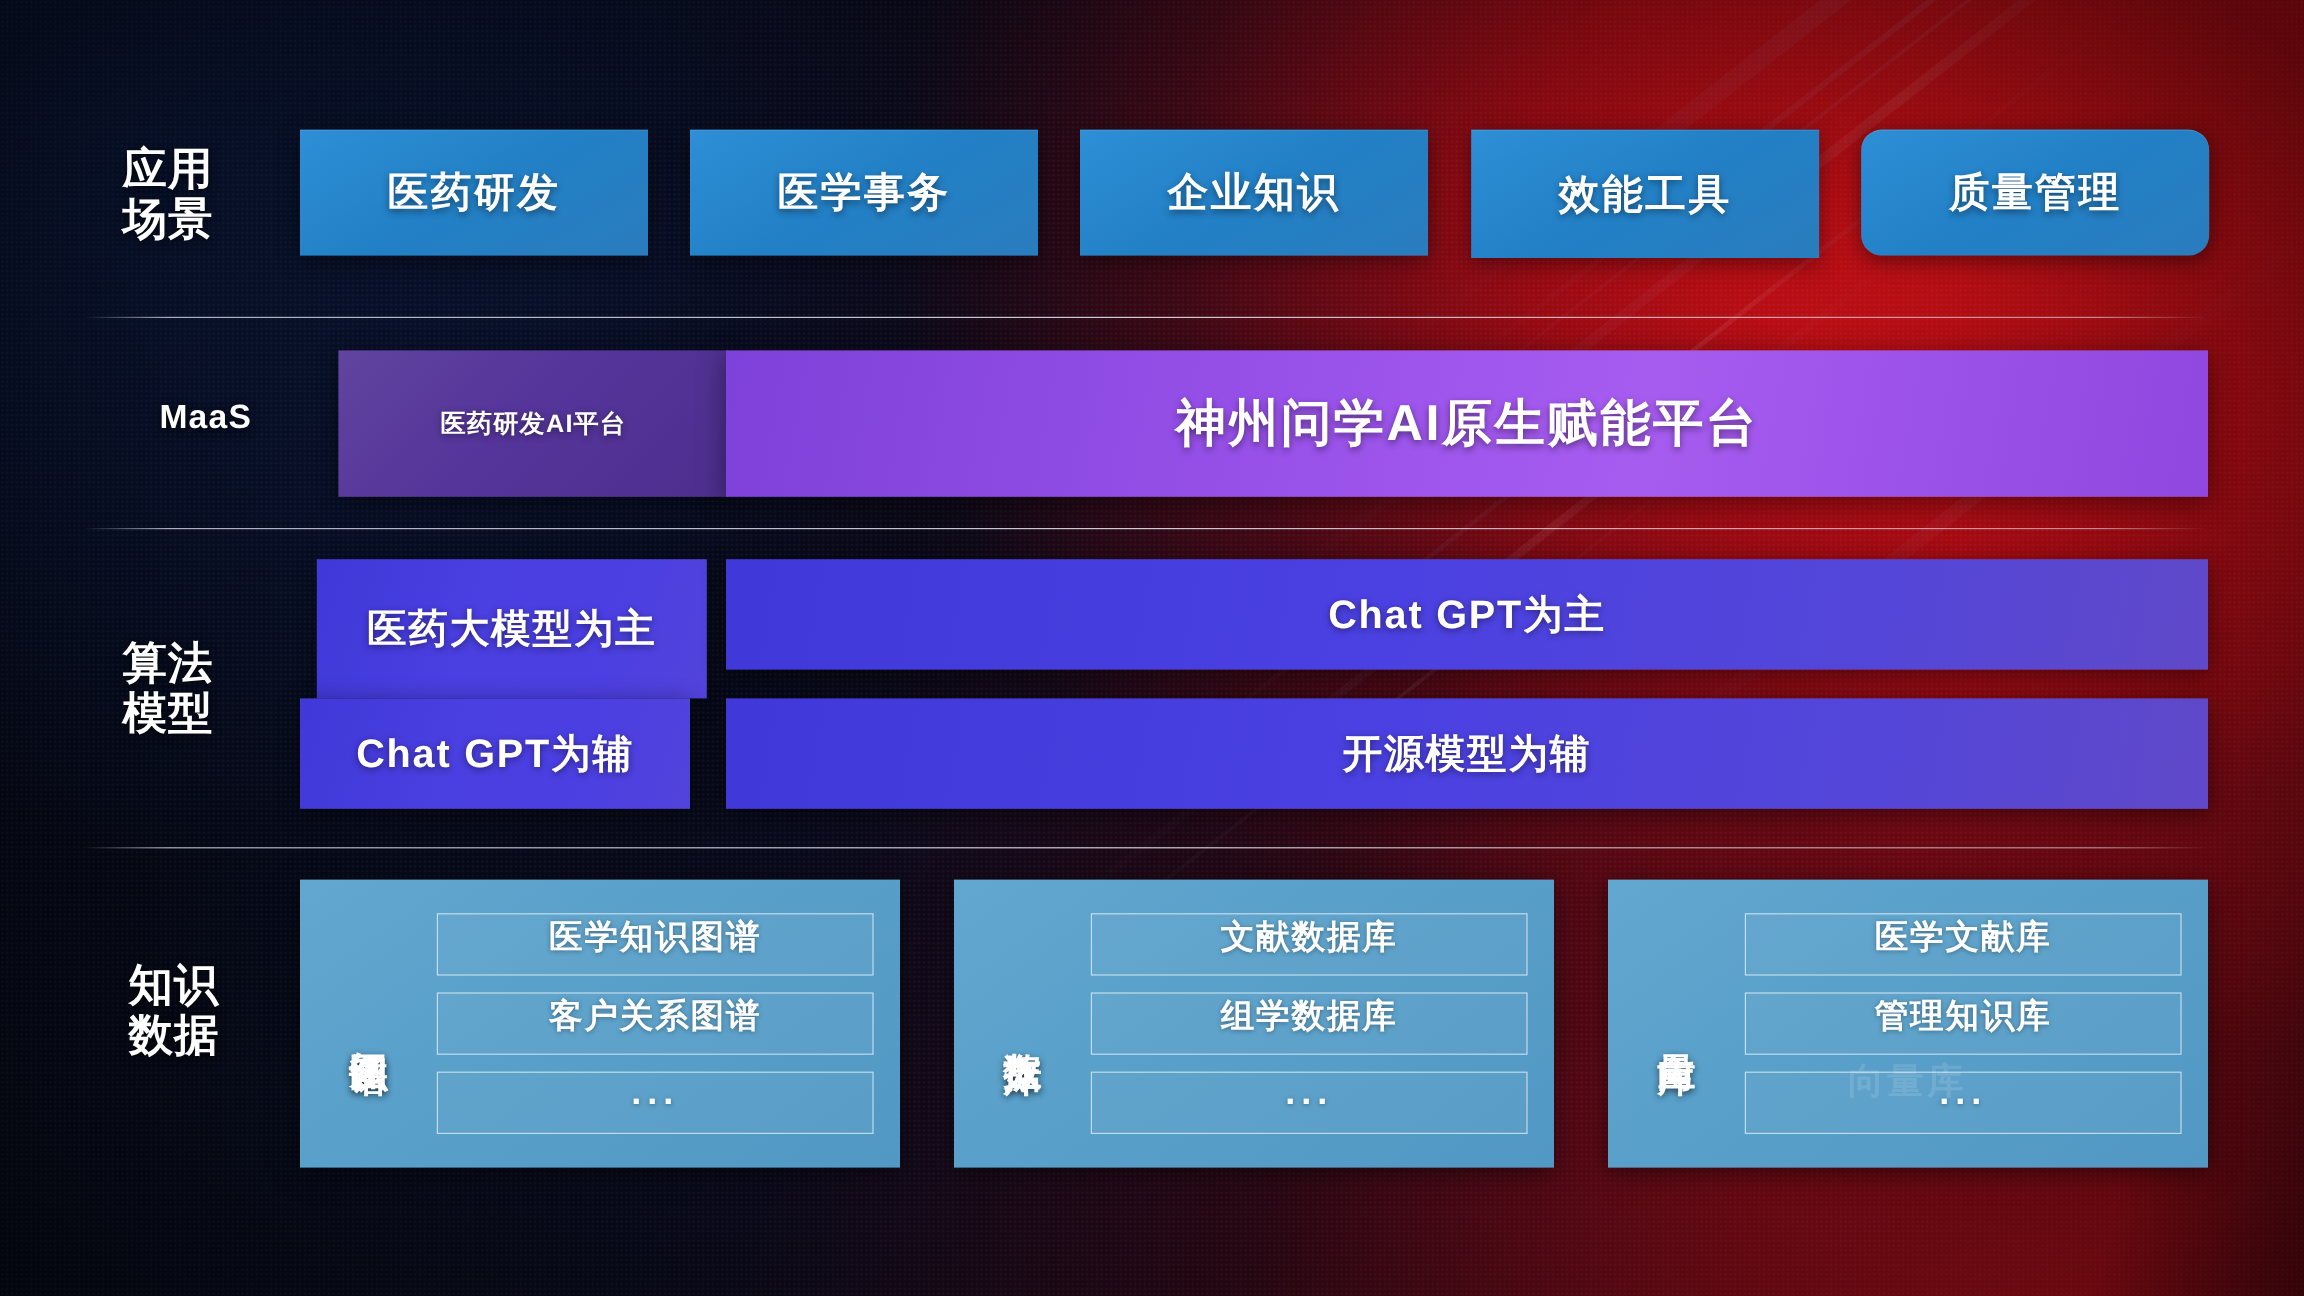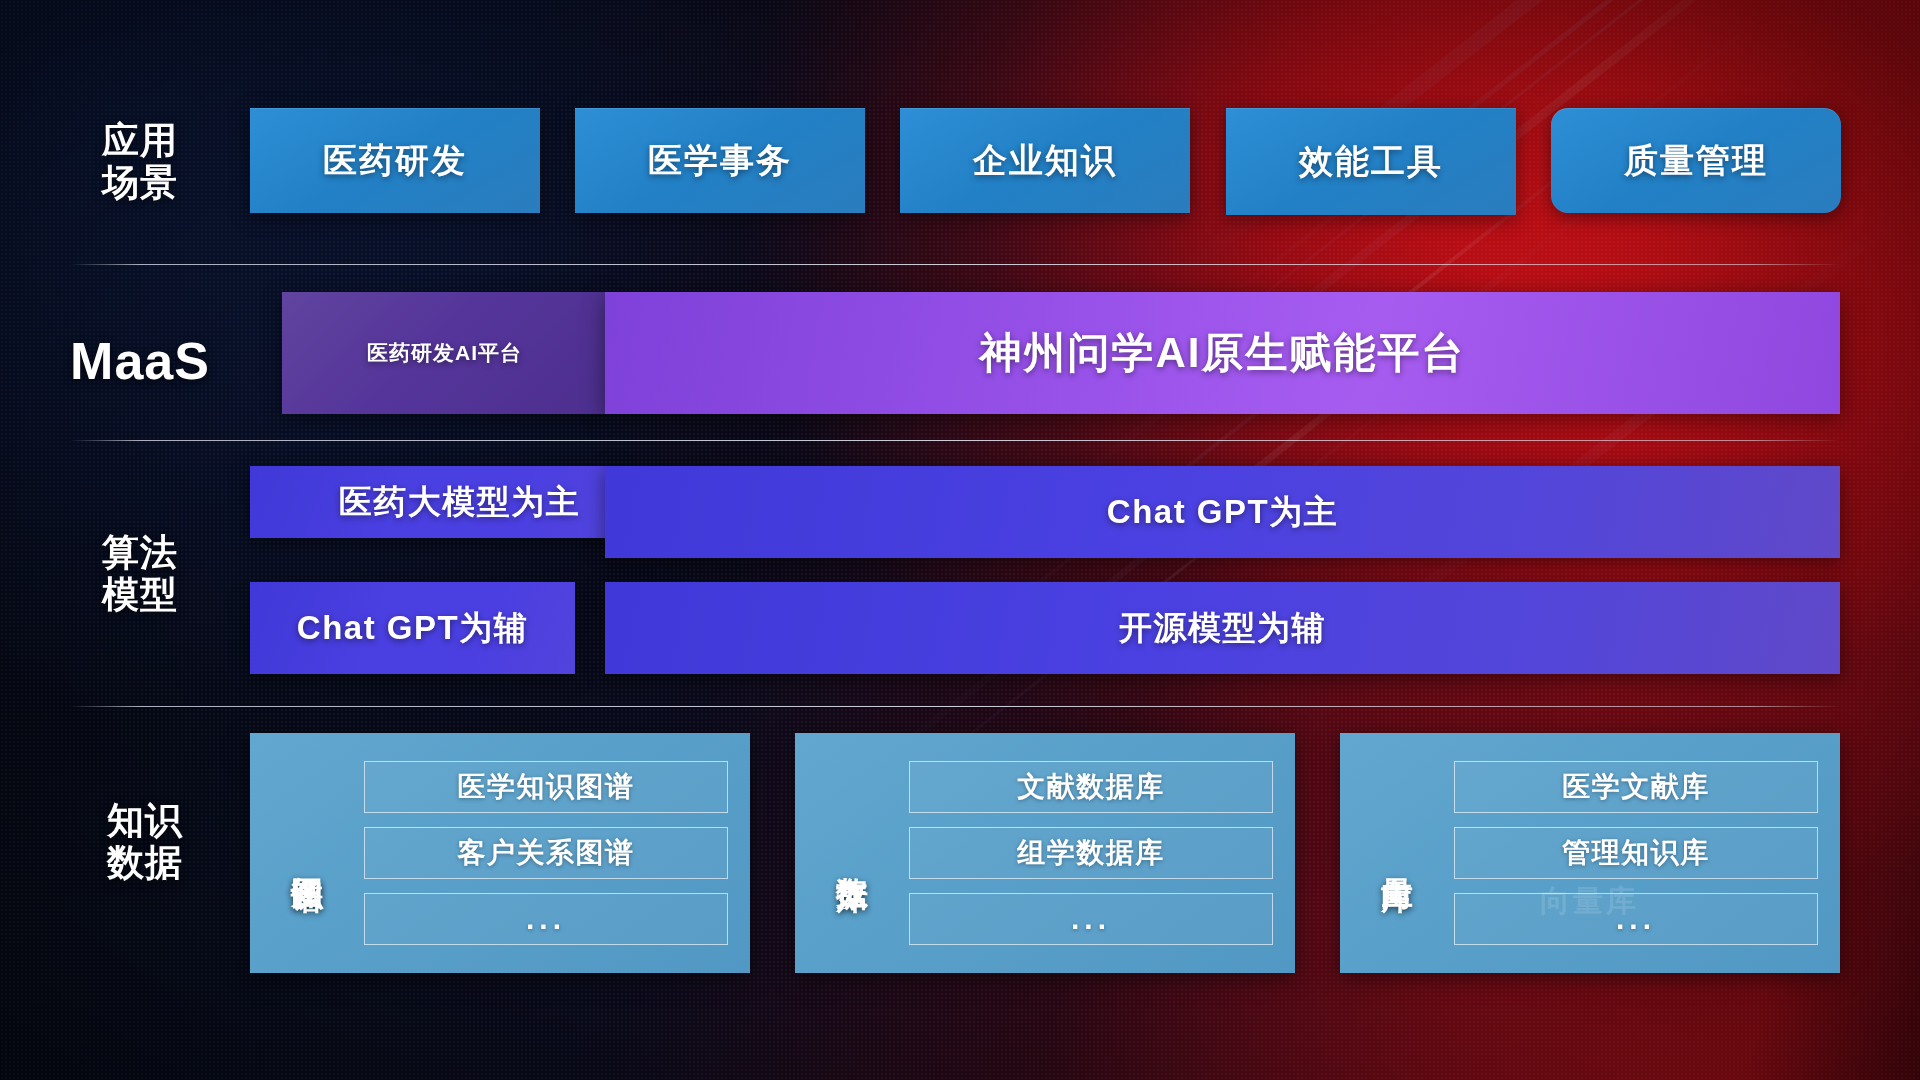--- a/index.html
+++ b/index.html
@@ -75,21 +75,21 @@
     width:86px;flex:0 0 86px;
     color:#fff;font-weight:700;font-size:32px;line-height:1.22;
     text-align:center;letter-spacing:1px;
     writing-mode:vertical-rl;text-orientation:upright;
     display:flex;align-items:center;justify-content:center;
     text-shadow:0 2px 6px rgba(0,0,0,0.4);
     margin-left:14px;
   }
   .kd-items{flex:1;display:flex;flex-direction:column;gap:14px;padding:18px 22px 18px 14px;}
   .kd-item{
-    height:50px;display:flex;align-items:center;justify-content:center;
+    height:50px;display:flex;align-items:flex-start;justify-content:center;
     border:1px solid rgba(255,255,255,0.62);
     color:#ffffff;font-weight:700;font-size:28px;letter-spacing:1.5px;
     background:rgba(255,255,255,0.045);
     text-shadow:0 1px 4px rgba(0,0,0,0.35);
   }
   .kd-item.ellipsis{font-size:30px;letter-spacing:5px;}
   .wm{position:absolute;color:rgba(255,255,255,0.13);font-size:30px;font-weight:700;letter-spacing:3px;pointer-events:none;}
 </style>
 </head>
 <body>
@@ -125,39 +125,39 @@
   </div>
   <div class="box app-box" style="left:1226px;top:108px;width:290px;height:107px;">
     <span>效能工具</span>
   </div>
   <div class="box app-box" style="left:1551px;top:108px;width:290px;height:105px;border-radius:17px;">
     <span>质量管理</span>
   </div>
 
   <div class="divider" style="left:70px;top:264px;width:1770px;"></div>
 
-  <div class="row-label" style="left:70px;top:332px;width:140px;font-size:52px;">
+  <div class="row-label" style="left:70px;top:332px;width:140px;font-size:28px;text-align:right;">
     <div>MaaS</div>
   </div>
 
   <div class="box maas-left" style="left:250px;top:292px;width:325px;height:122px;">
     <span>医药研发AI平台</span>
   </div>
   <div class="box maas-right" style="left:605px;top:292px;width:1235px;height:122px;">
     <span>神州问学AI原生赋能平台</span>
   </div>
 
   <div class="divider" style="left:70px;top:440px;width:1770px;"></div>
 
   <div class="row-label" style="left:70px;top:512px;width:140px;font-size:37px;margin-top:20px;">
     <div>算法</div>
     <div>模型</div>
   </div>
 
-  <div class="box algo-box" style="left:250px;top:466px;width:325px;height:72px;padding-left:47px;">
+  <div class="box algo-box" style="left:264px;top:466px;width:325px;height:116px;">
     <span>医药大模型为主</span>
   </div>
   <div class="box algo-box wide" style="left:605px;top:466px;width:1235px;height:92px;">
     <span>Chat GPT为主</span>
   </div>
 
   <div class="box algo-box" style="left:250px;top:582px;width:325px;height:92px;">
     <span>Chat GPT为辅</span>
   </div>
   <div class="box algo-box wide" style="left:605px;top:582px;width:1235px;height:92px;">

